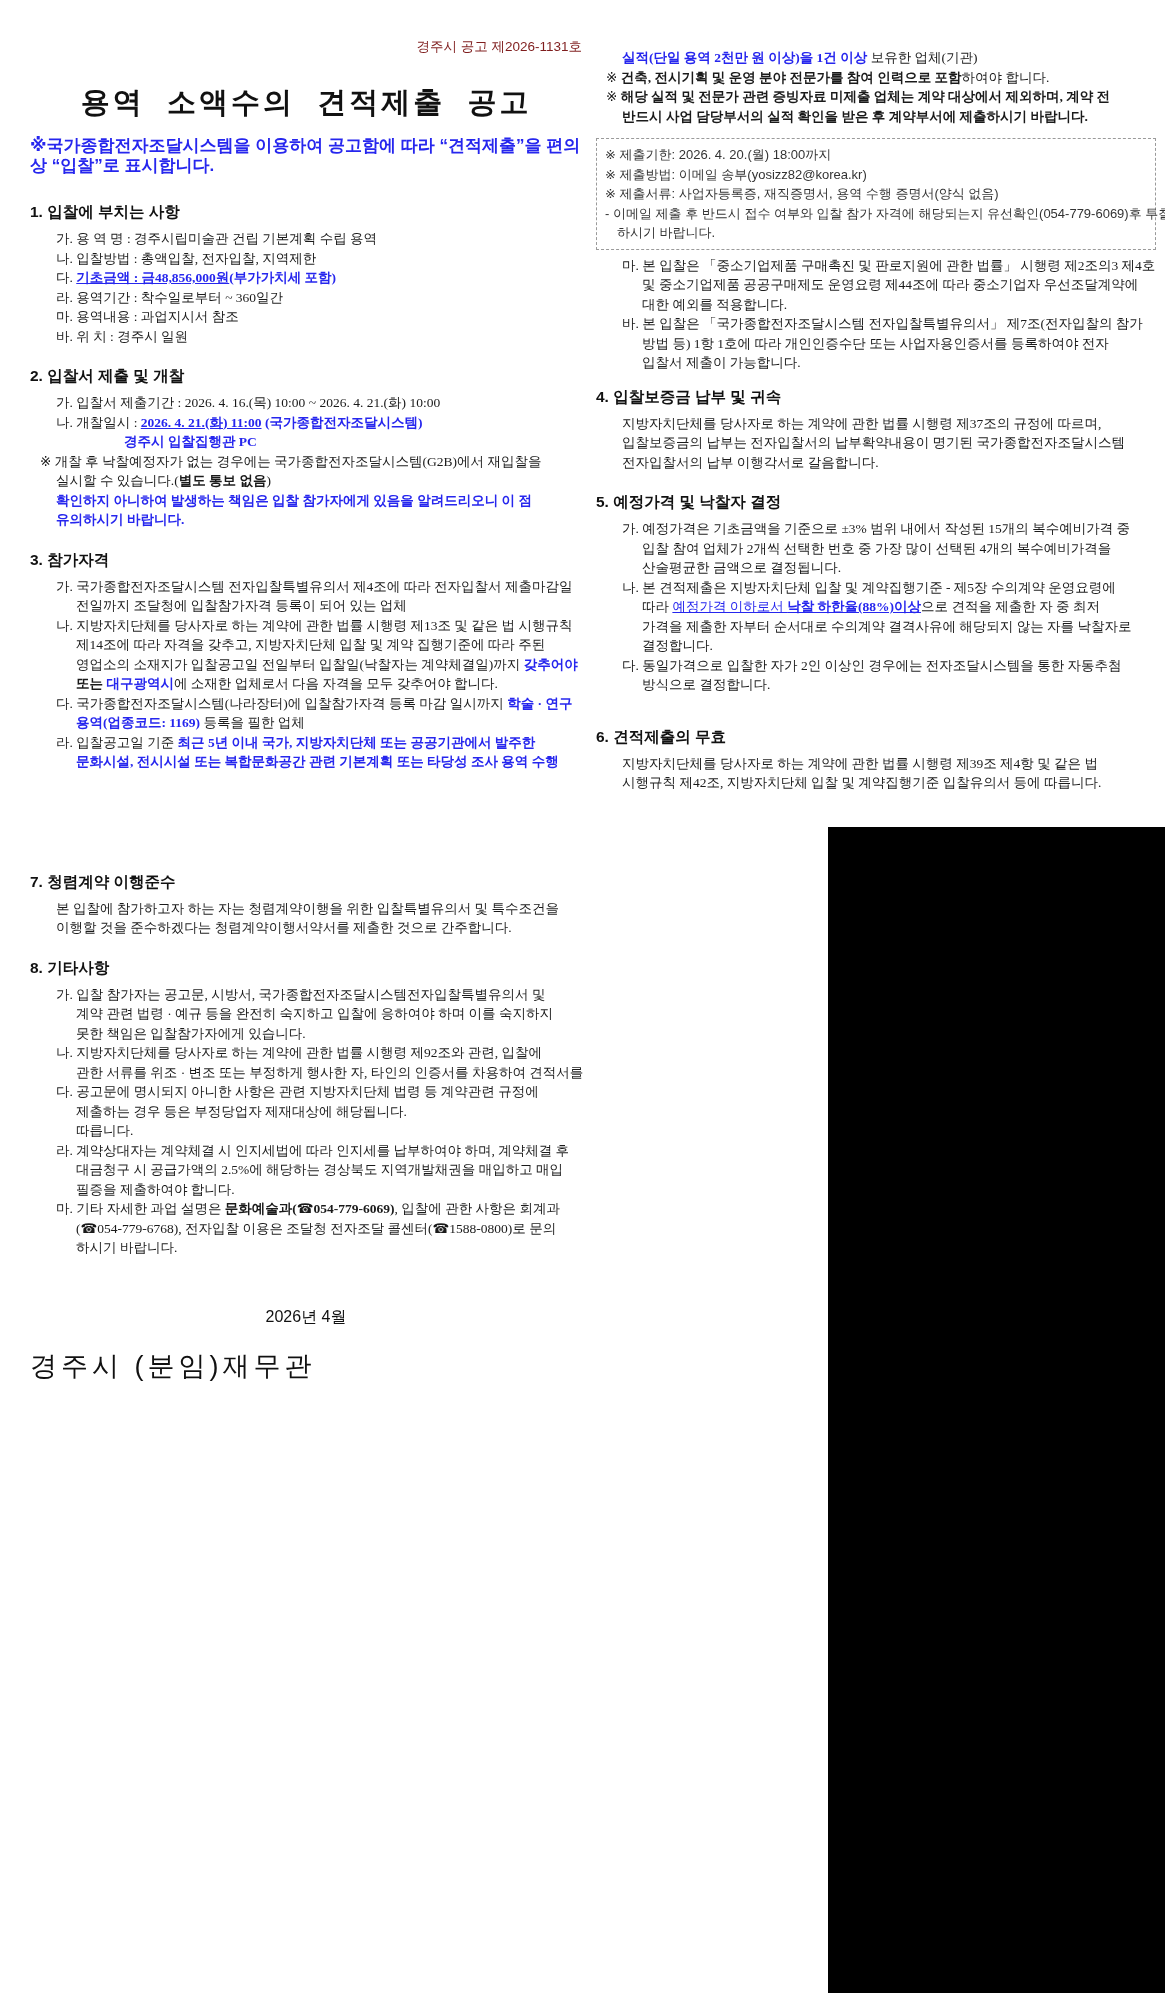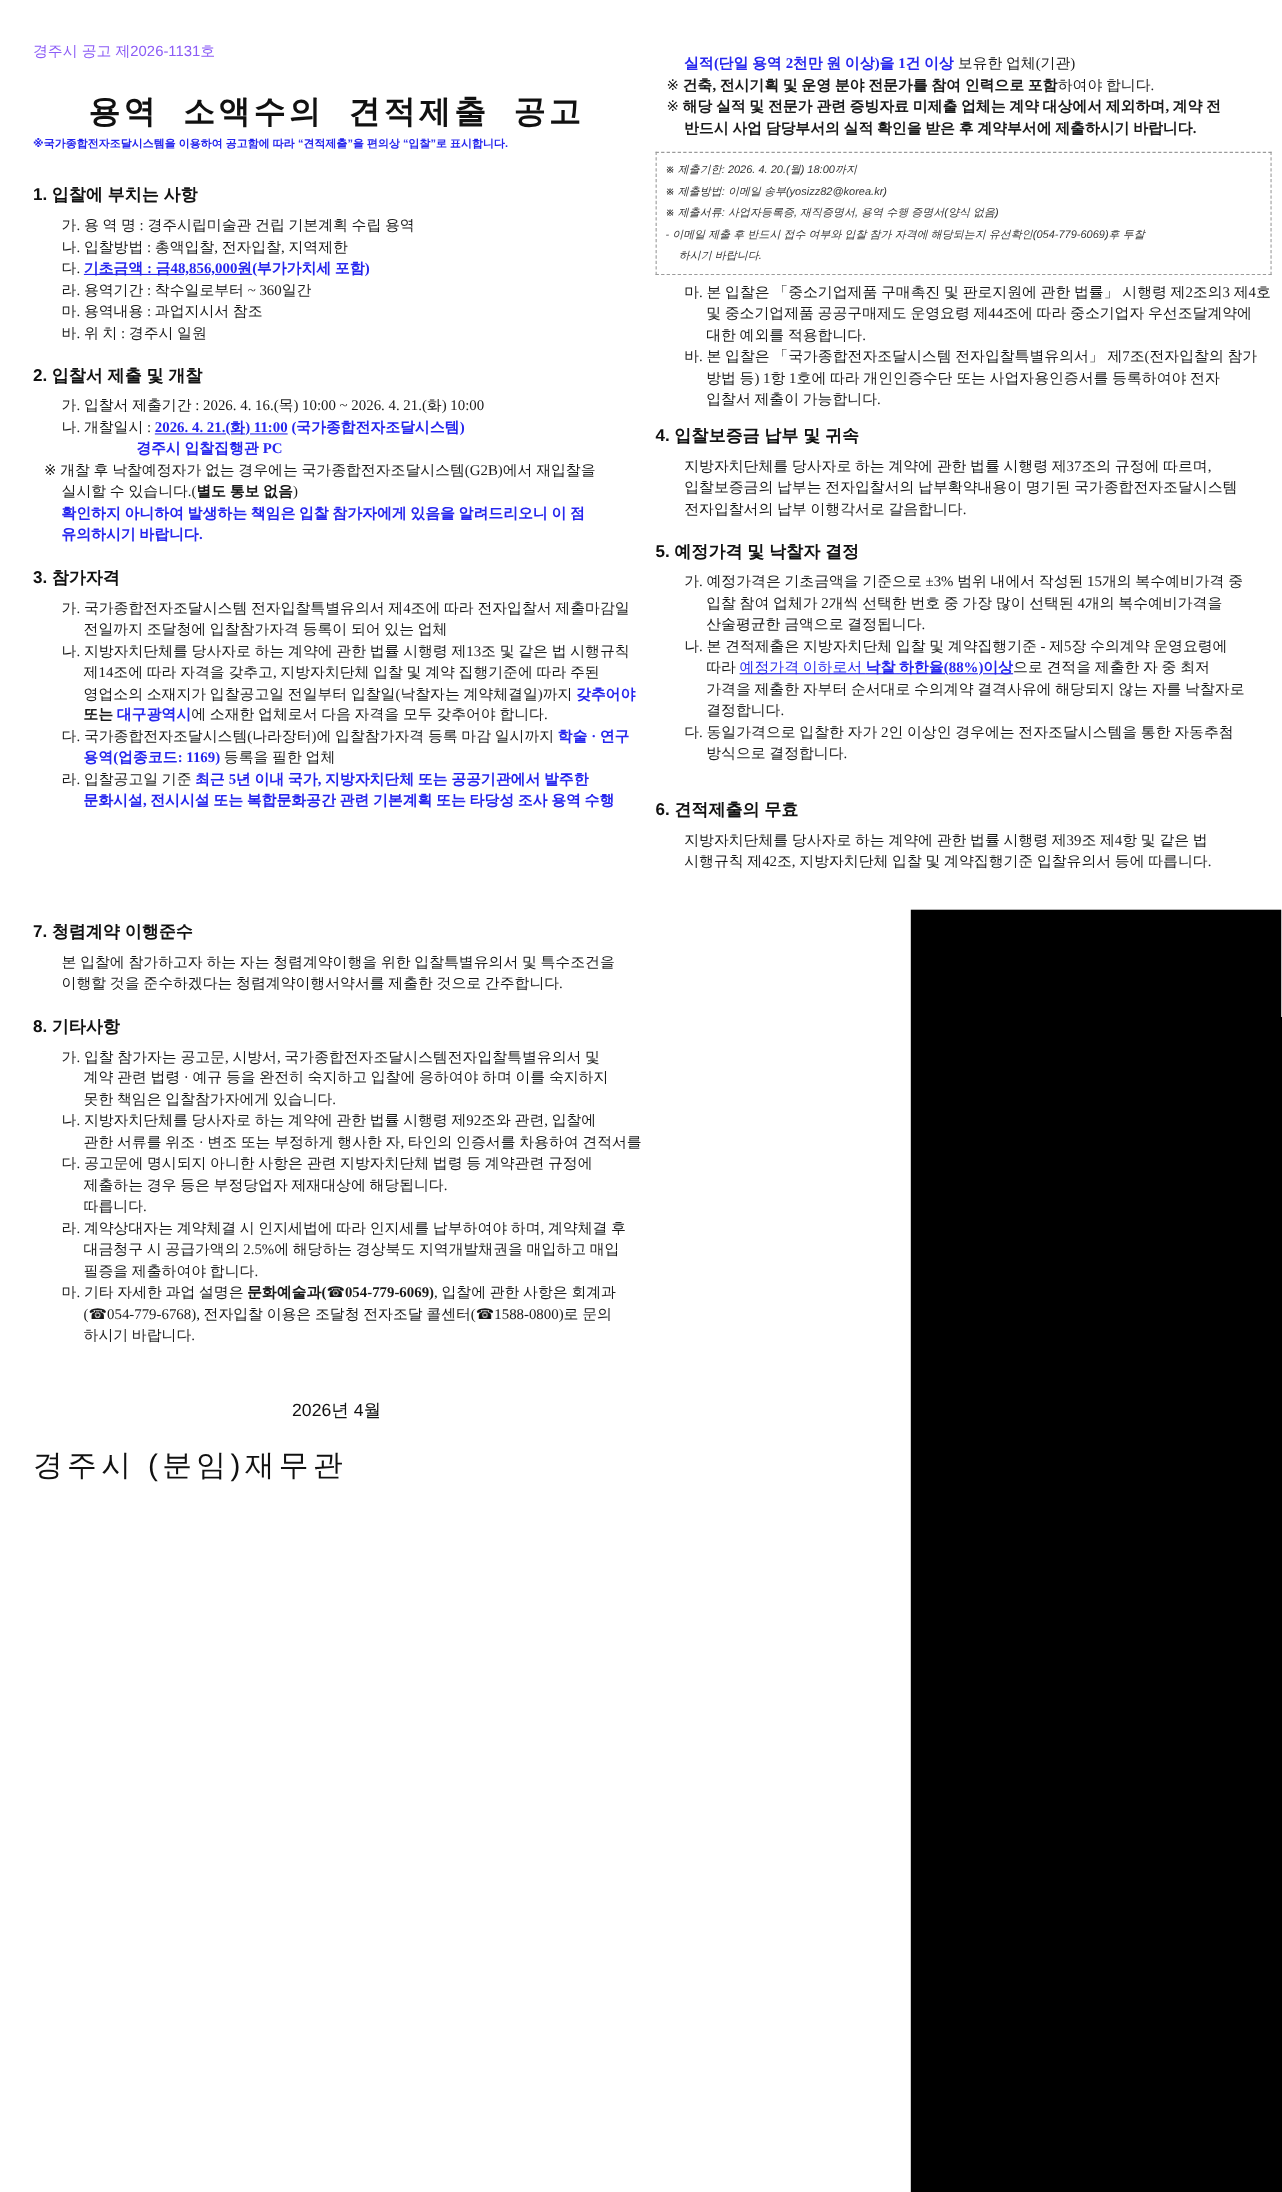--- a/index.html
+++ b/index.html
@@ -8,32 +8,32 @@
     width:1165px;height:1993px;position:relative;background:#ffffff;
     font-family:"Liberation Serif","DejaVu Serif","DejaVu Sans",serif;
     color:var(--ink);
   }
   .page{position:absolute;inset:0;}
   .col{position:absolute;top:30px;}
   .col-left{left:30px;width:552px;}
   .col-right{left:596px;width:560px;top:30px;}
   .doc-number{
     font-family:"Liberation Sans","DejaVu Sans",sans-serif;
-    font-size:13.5px;margin-top:8px;color:#8b5cf6;
+    font-size:13.5px;margin-top:8px;color:#7f1d1d;text-align:right;
   }
   .title{
     margin:26px 0 0 0;text-align:center;
     font-family:"Liberation Serif","DejaVu Serif","DejaVu Sans",serif;
     font-size:29px;font-weight:bold;letter-spacing:3px;word-spacing:12px;
     line-height:40px;color:#111;
   }
   .notice{
-    color:var(--blue);font-weight:bold;
-    font-family:"Liberation Sans","DejaVu Sans",sans-serif;
-    font-size:10px;line-height:20px;
+    margin-top:14px;color:var(--blue);font-weight:bold;
+    font-family:"Liberation Sans","DejaVu Sans",sans-serif;
+    font-size:17px;line-height:20px;
   }
   section{margin:0 0 20px 0;}
   .sec-s1{margin-top:26px;}
   .sec-s7{margin-top:100px;}
   h2{
     font-family:"Liberation Sans","DejaVu Sans",sans-serif;
     font-size:15.5px;font-weight:bold;color:#111;
     margin:0 0 7px 0;line-height:20px;
   }
   .ln{
@@ -48,21 +48,21 @@
   .b{font-weight:bold;}
   .bb{color:var(--blue);font-weight:bold;}
   .bbu{color:var(--blue);font-weight:bold;text-decoration:underline;}
   .bu{color:var(--blue);text-decoration:underline;}
   .dashed-box{
     margin-top:6px;border:1px dashed #9a9a9a;padding:6px 8px;
     width:calc(100% - 18px);
   }
   .dashed-box .ln{
     font-family:"Liberation Sans","DejaVu Sans",sans-serif;
-    font-size:10px;line-height:19px;color:#333;font-style:italic;
+    font-size:13px;line-height:19px;color:#333;
   }
   .dashed-box .ind1{padding-left:12px;}
   .r-top{margin-top:18px;margin-bottom:12px;}
   .r-mid{margin-top:6px;margin-bottom:0;}
   .sec-s4{margin-top:14px;}
   .sec-s5{margin-top:16px;}
   .sec-s6{margin-top:32px;}
   .footer-date{
     margin-top:48px;text-align:center;
     font-family:"Liberation Sans","DejaVu Sans",sans-serif;

